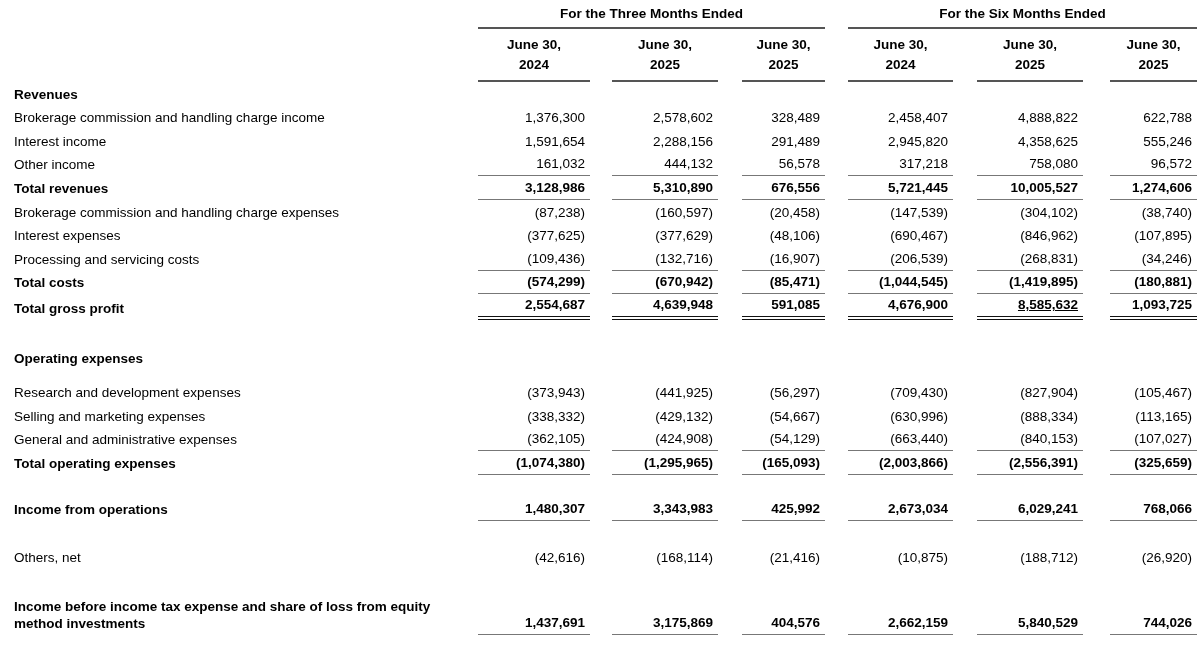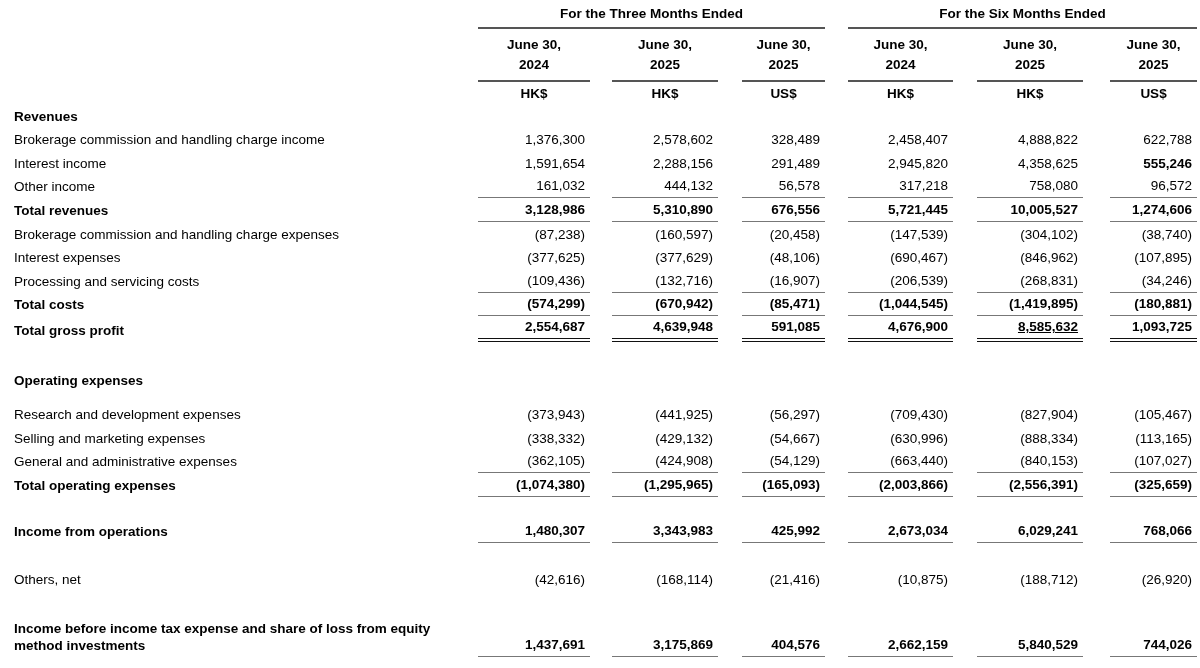--- a/index.html
+++ b/index.html
@@ -125,41 +125,20 @@
               <div>2025</div>
             </div>
           </td>
           <td class="colhead">
             <div class="in" style="margin-left: 27px;">
               <div>June 30,</div>
               <div>2025</div>
             </div>
           </td>
         </tr>
-      <tr id="currow">
-        <td></td>
-      <td class="curr">
-            <div class="in" style="margin-left: 18px;">HK$</div>
-          </td>
-          <td class="curr">
-            <div class="in" style="margin-left: 22px;">HK$</div>
-          </td>
-          <td class="curr">
-            <div class="in" style="margin-left: 24px;">US$</div>
-          </td>
-          <td class="curr">
-            <div class="in" style="margin-left: 23px;">HK$</div>
-          </td>
-          <td class="curr">
-            <div class="in" style="margin-left: 24px;">HK$</div>
-          </td>
-          <td class="curr">
-            <div class="in" style="margin-left: 27px;">US$</div>
-          </td>
-        </tr>
     </thead>
     <tbody id="tbody">
     <tr class="row">
           <td class="lbl b">
             <div class="lblin">Revenues</div>
           </td>
           <td class="num">
             <div class="in" style="margin-left: 18px;">&nbsp;</div>
           </td>
           <td class="num">
@@ -214,21 +193,21 @@
           <td class="num">
             <div class="in" style="margin-left: 24px;">291,489</div>
           </td>
           <td class="num">
             <div class="in" style="margin-left: 23px;">2,945,820</div>
           </td>
           <td class="num">
             <div class="in" style="margin-left: 24px;">4,358,625</div>
           </td>
           <td class="num">
-            <div class="in" style="margin-left: 27px; font-weight: bold;">555,246</div>
+            <div class="in" style="margin-left: 27px;">555,246</div>
           </td>
         </tr>
         <tr class="row">
           <td class="lbl">
             <div class="lblin">Other income</div>
           </td>
           <td class="num">
             <div class="in rs" style="margin-left: 18px;">161,032</div>
           </td>
           <td class="num">

